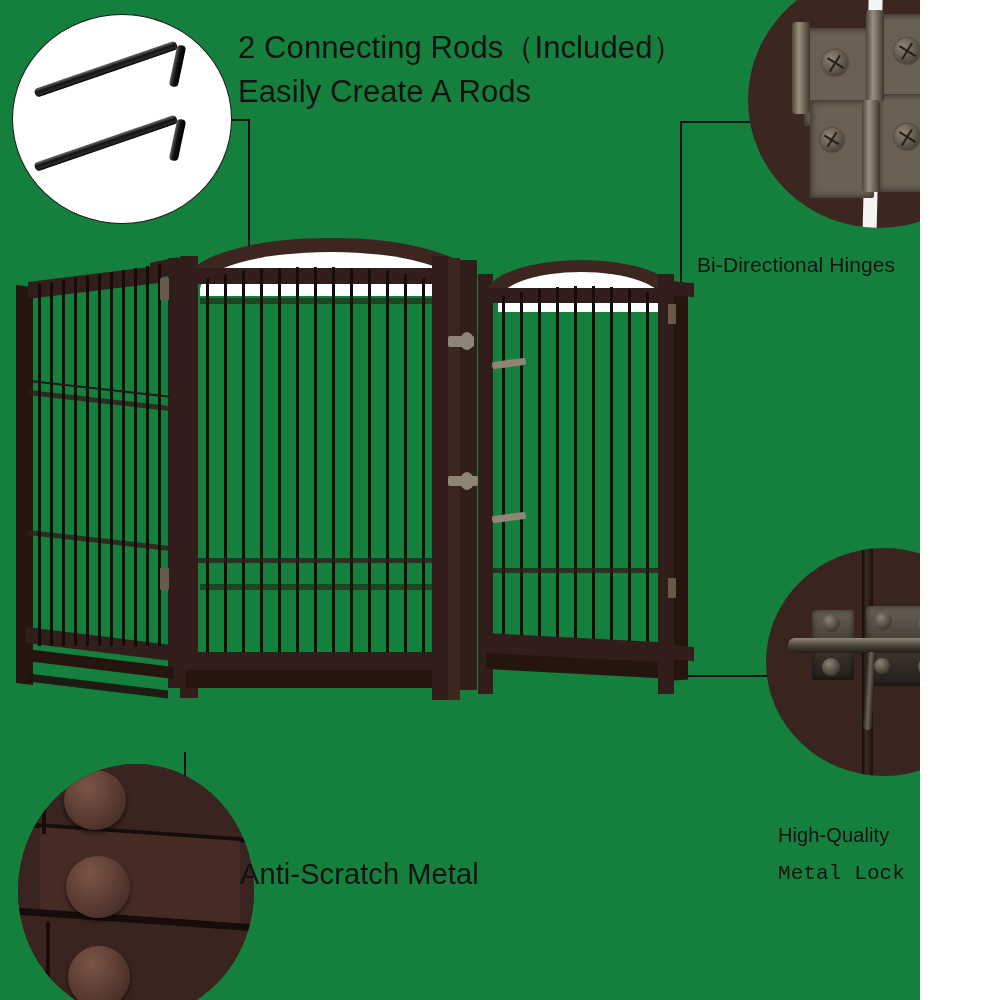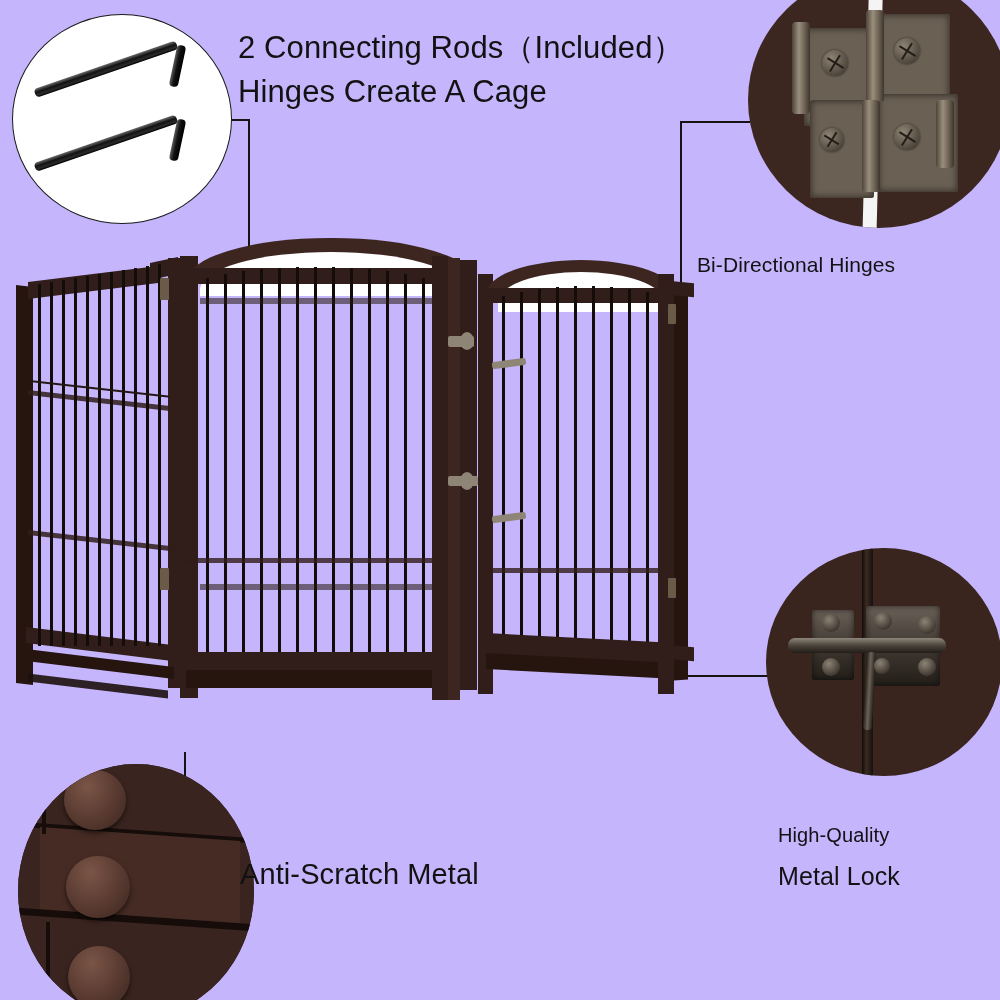--- a/index.html
+++ b/index.html
@@ -3,29 +3,29 @@
 <meta charset="utf-8">
 <style>
   html,body{margin:0;padding:0;}
   body{
     width:1000px;height:1000px;
     background:#ffffff;
     font-family:"Liberation Sans", sans-serif;
     overflow:hidden;
     position:relative;
   }
-  #stage{position:absolute;left:0;top:0;width:1000px;height:1000px;background:#c4b5fd;overflow:hidden;}
+  #stage{position:absolute;left:0;top:0;width:920px;height:1000px;background:#15803d;overflow:hidden;}
 
   
   .label{position:absolute;color:#121212;white-space:nowrap;letter-spacing:.1px;}
   #lbl-rods      {left:238px;top:27px;font-size:31px;}
   #lbl-cage      {left:238px;top:74px;font-size:31px;}
   #lbl-hinges    {left:697px;top:253px;font-size:21px;}
   #lbl-lock-1    {left:778px;top:824px;font-size:20px;}
-  #lbl-lock-2    {left:778px;top:862px;font-size:25px;}
+  #lbl-lock-2    {left:778px;top:862px;font-size:21px;font-family:Liberation Mono, monospace;}
   #lbl-pads      {left:240px;top:858px;font-size:29px;}
 
   
   .leader{position:absolute;background:#141414;}
   .lv{width:1.6px;}
   .lh{height:1.6px;}
   #ld-rods-h{left:184px;top:119px;width:66px;}
   #ld-rods-v{left:248px;top:119px;height:150px;}
   #ld-hing-h{left:680px;top:121px;width:70px;}
   #ld-hing-v{left:680px;top:121px;height:180px;}
@@ -285,19 +285,19 @@
     <div class="pd-seam" style="left:0;top:152px;width:236px;height:7px;transform:skewY(4deg);"></div>
     <div class="pd-panel" style="left:22px;top:70px;width:200px;height:82px;background:#462b24;transform:skewY(4deg);"></div>
     <div class="pd-seam" style="left:24px;top:0;width:4px;height:70px;"></div>
     <div class="pd-seam" style="left:28px;top:158px;width:4px;height:96px;"></div>
     <div class="pd-pad" style="left:46px;top:6px;width:62px;height:60px;"></div>
     <div class="pd-pad" style="left:48px;top:92px;width:64px;height:62px;"></div>
     <div class="pd-pad" style="left:50px;top:182px;width:62px;height:62px;"></div>
   </div>
 
   <div class="label" id="lbl-rods">2 Connecting Rods（Included）</div>
-  <div class="label" id="lbl-cage">Hinges Create A Cage</div>
+  <div class="label" id="lbl-cage">Easily Create A Rods</div>
   <div class="label" id="lbl-hinges">Bi-Directional Hinges</div>
   <div class="label" id="lbl-lock-1">High-Quality</div>
   <div class="label" id="lbl-lock-2">Metal Lock</div>
   <div class="label" id="lbl-pads">Anti-Scratch Metal</div>
 
 </div>
 
 </body></html>

